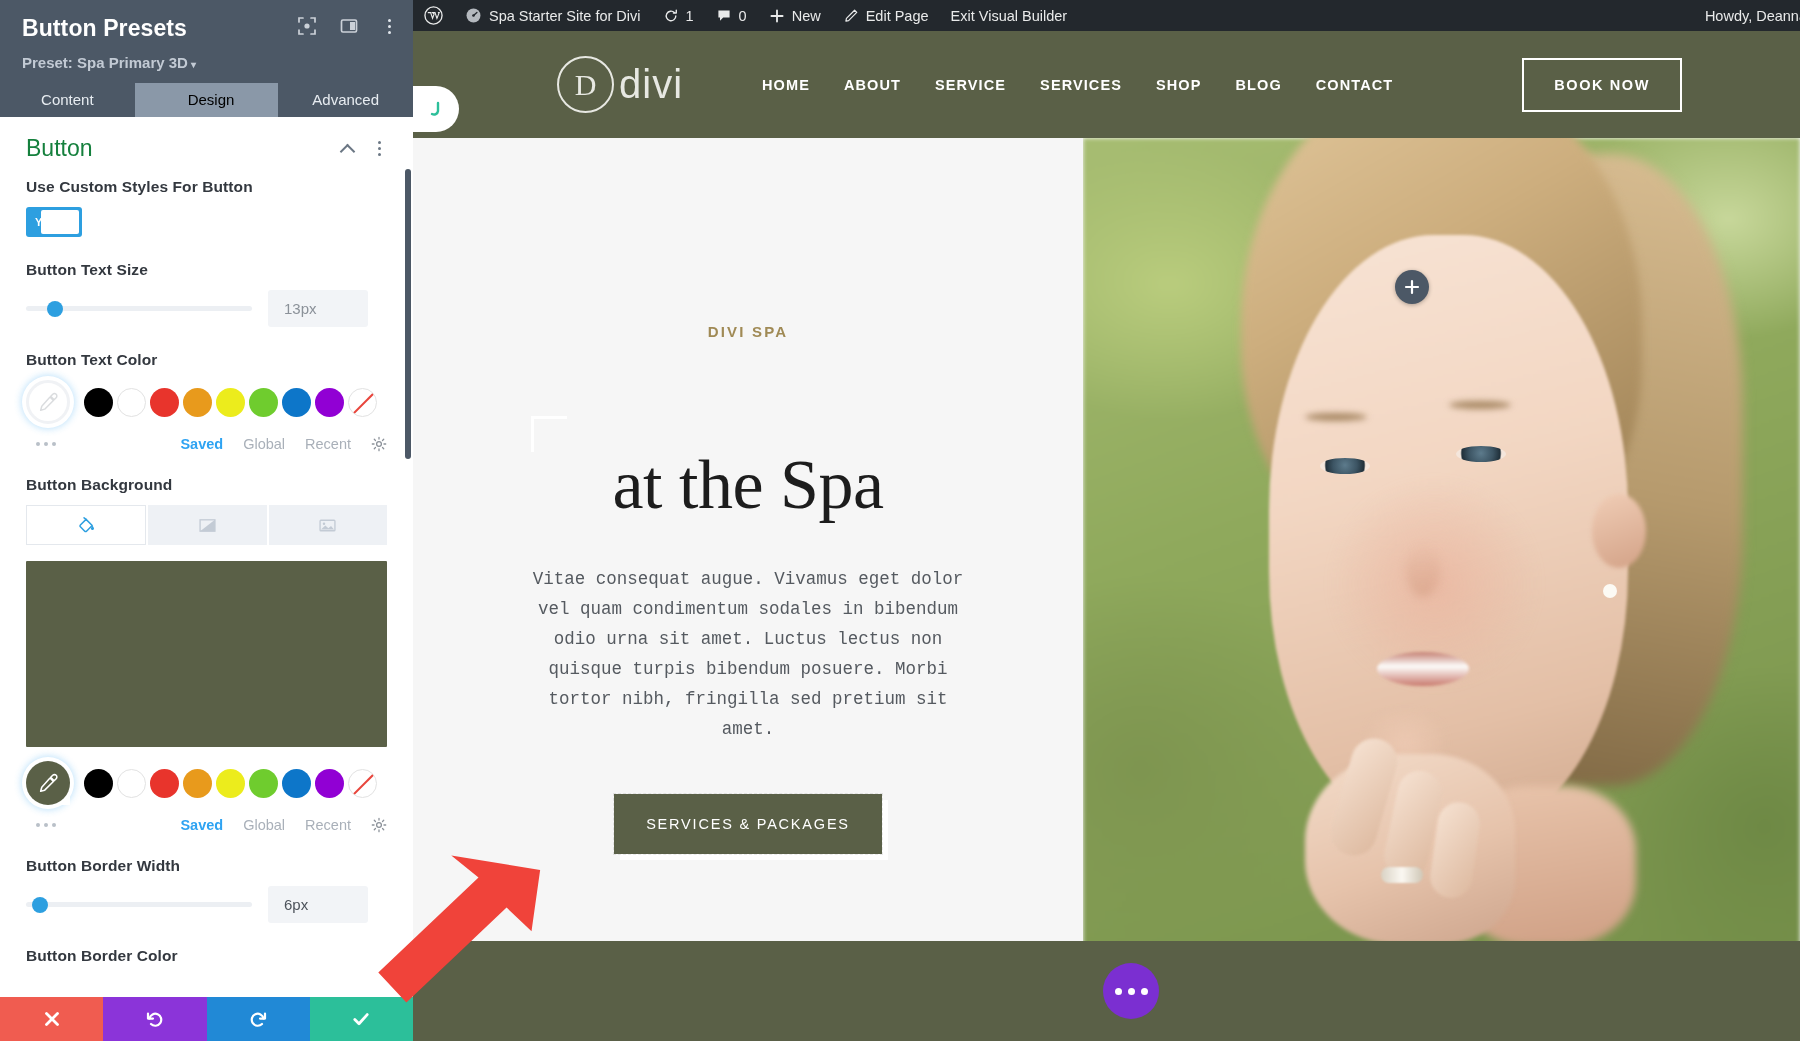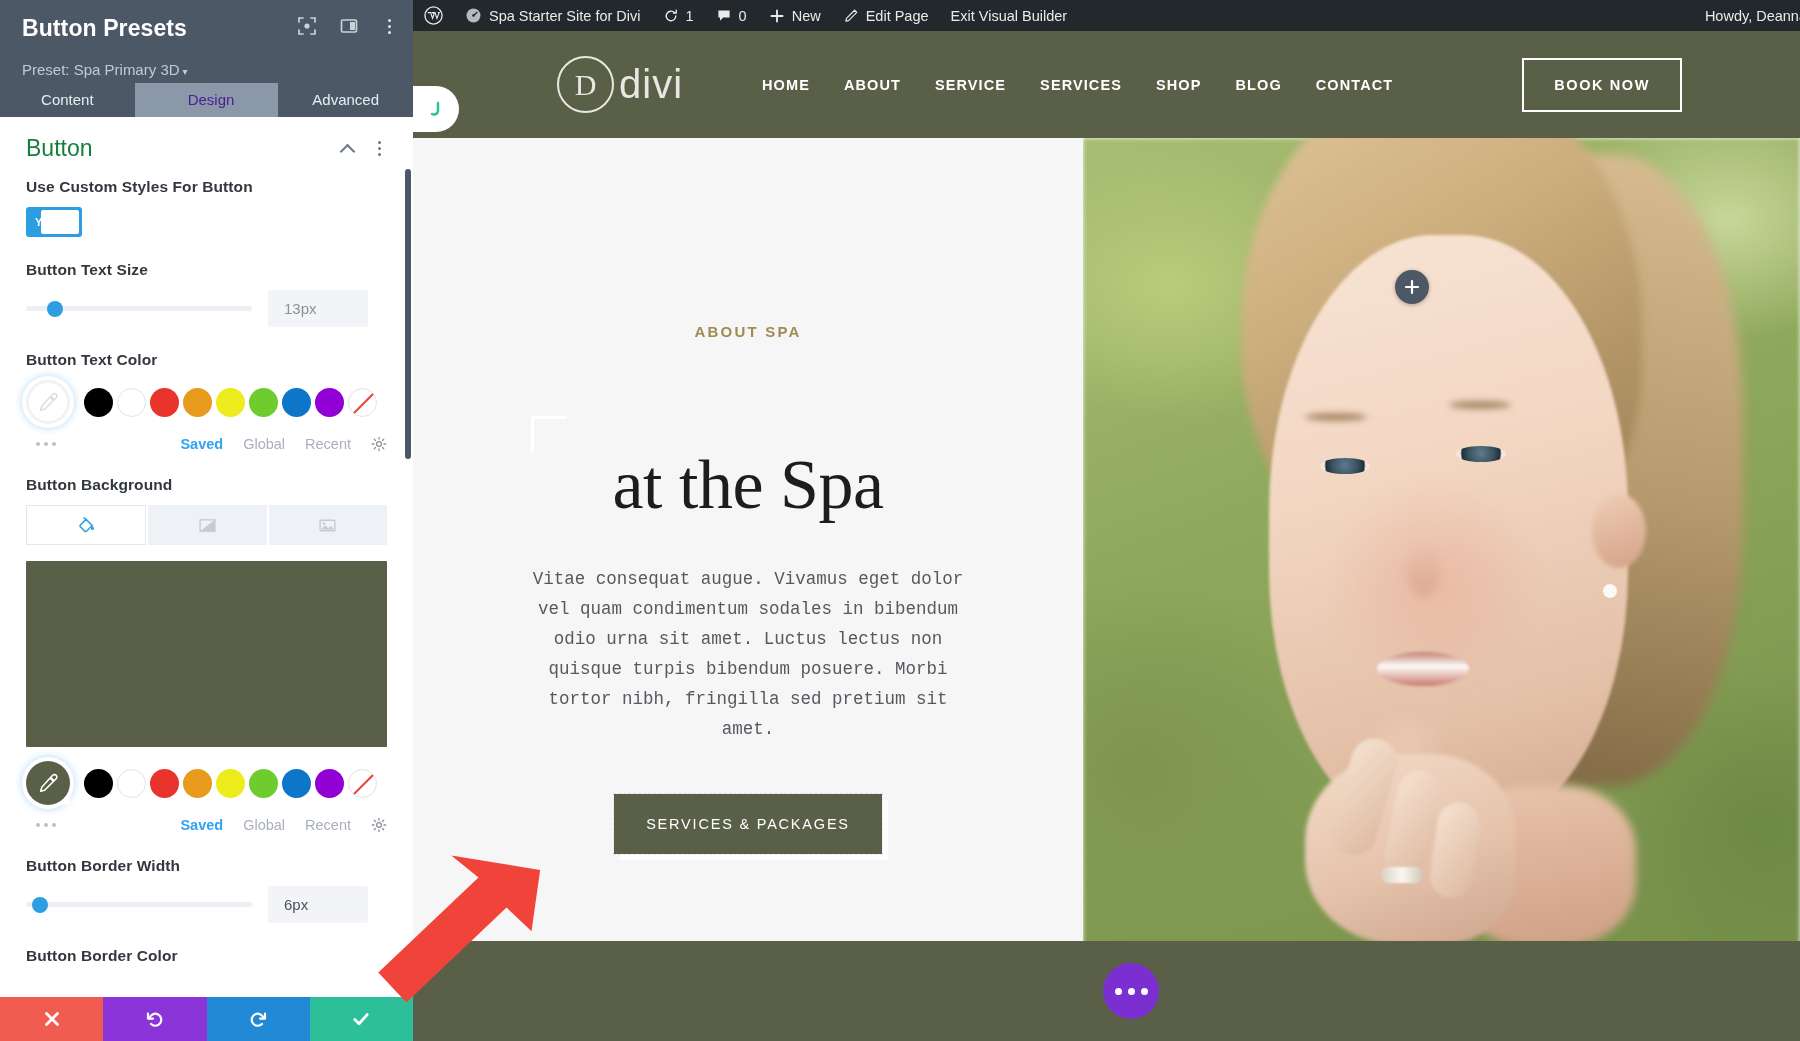--- a/index.html
+++ b/index.html
@@ -24,41 +24,42 @@
     padding: 14px 20px 10px 22px;
     height: 83px;
     position: relative;
     flex: 0 0 auto;
   }
   .panel-title {
     color: #fff; font-size: 23px; font-weight: bold;
     letter-spacing: .1px; line-height: 28px;
   }
   .panel-subtitle {
-    color: #c2cad4; font-size: 15px; margin-top: 19px;
+    color: #c2cad4; font-size: 15px; margin-top: 12px;
     line-height: 18px;
+    font-weight: bold;
   }
   .panel-subtitle .caret { font-size: 10px; margin-left: 3px; }
   .panel-header-icons {
     position: absolute; right: 16px; top: 16px;
     display: flex; align-items: center; gap: 22px;
   }
   .hicon { width: 20px; height: 20px; display: block; opacity: .85; cursor: pointer; }
   .dots-v { display: flex; flex-direction: column; gap: 3px; align-items: center;
             width: 16px; cursor: pointer; }
   .dots-v i { width: 3px; height: 3px; background: #e2e7ed; border-radius: 50%; display: block; }
 
   .panel-tabs {
     display: flex; background: #4c5866; flex: 0 0 auto; height: 34px;
   }
   .panel-tab {
     flex: 1; text-align: center; color: #e7ecf1;
     font-size: 15px; line-height: 34px; cursor: pointer;
   }
-  .panel-tab.active { background: #8a98a8; color: #4c1d95; padding-left: 9px; }
+  .panel-tab.active { background: #8a98a8; color: #000000; padding-left: 9px; }
 
   .panel-body {
     flex: 1 1 auto; position: relative; overflow: hidden;
     background: #fff;
   }
   .panel-scroll { padding: 0 26px 0 26px; }
 
   .section-head {
     display: flex; align-items: center; justify-content: space-between;
     padding: 18px 0 14px 0;
@@ -456,21 +457,21 @@
         <a>BLOG</a>
         <a>CONTACT</a>
       </nav>
 
       <div class="book-now">BOOK NOW</div>
     </div>
 
     <div class="hero">
       <div class="hero-left">
         <div class="corner-mark"></div>
-        <div class="eyebrow">ABOUT SPA</div>
+        <div class="eyebrow">DIVI SPA</div>
         <h1 class="hero-h1">
           <br>
           <span>at the Spa</span>
         </h1>
         <p class="hero-p">Vitae consequat augue. Vivamus eget dolor vel quam condimentum sodales in bibendum odio urna sit amet. Luctus lectus non quisque turpis bibendum posuere. Morbi tortor nibh, fringilla sed pretium sit amet.</p>
         <div class="hero-btn-wrap">
           <button class="hero-btn">SERVICES &amp; PACKAGES</button>
         </div>
       </div>
 

